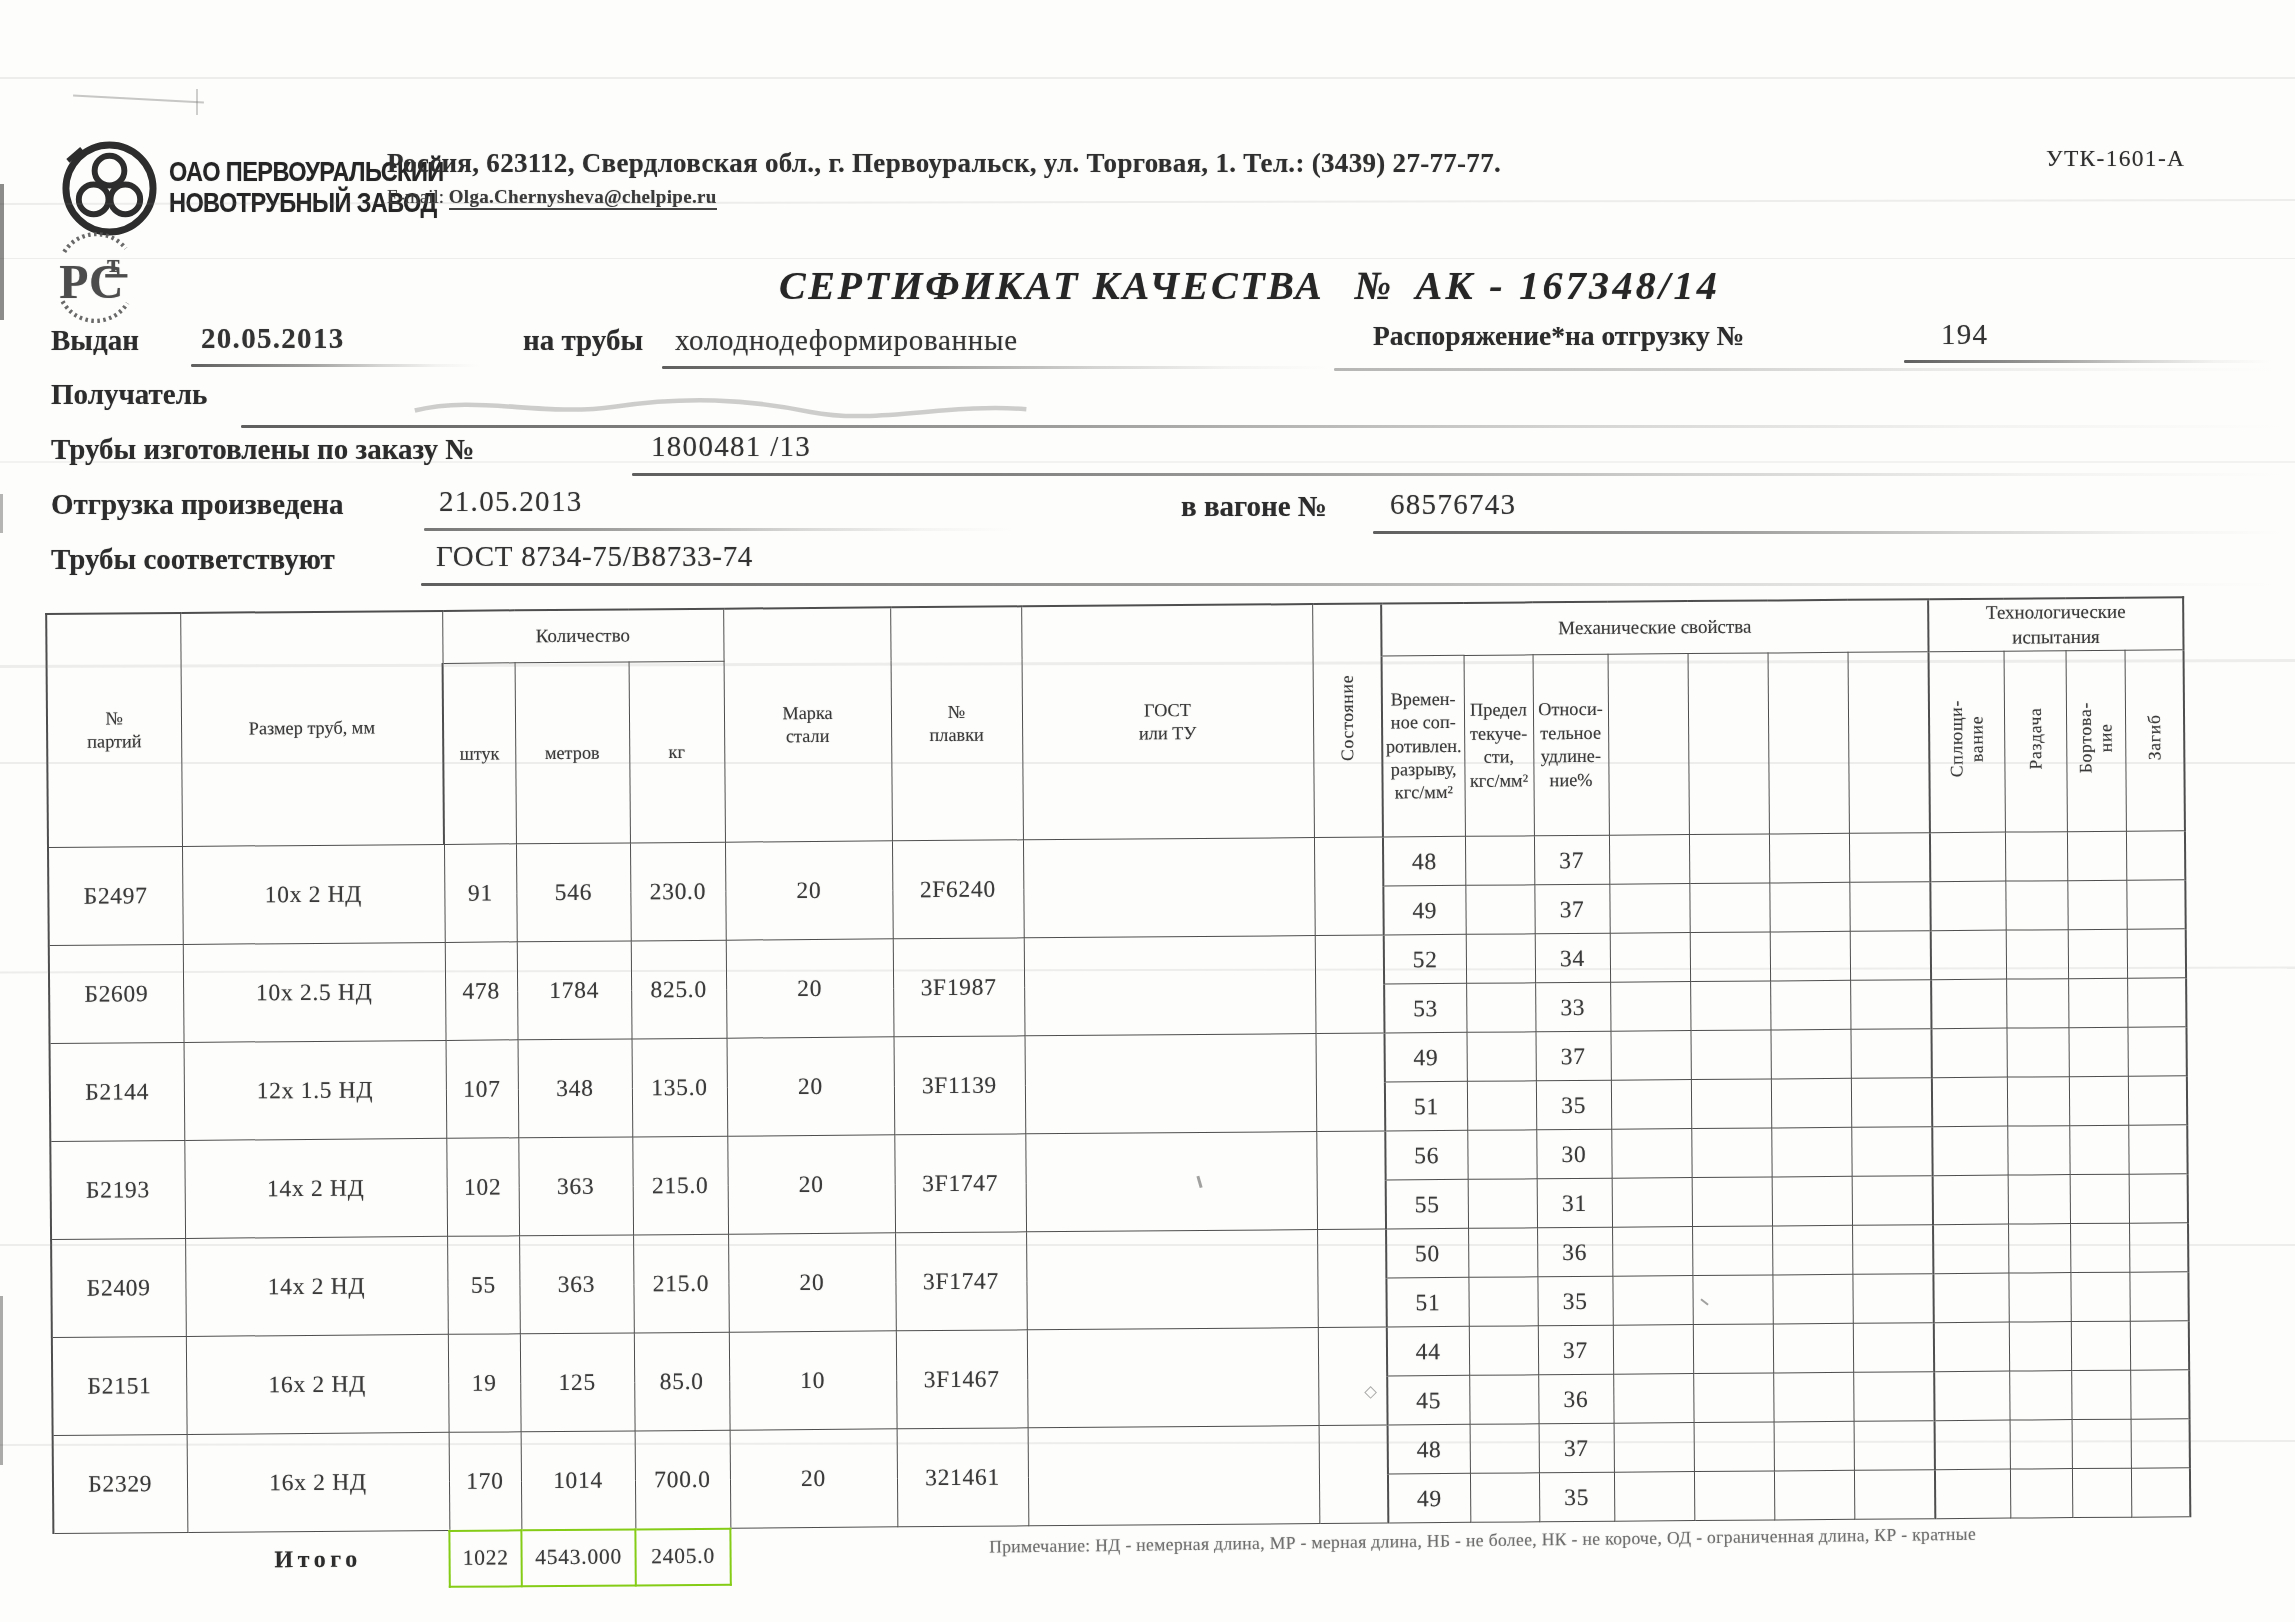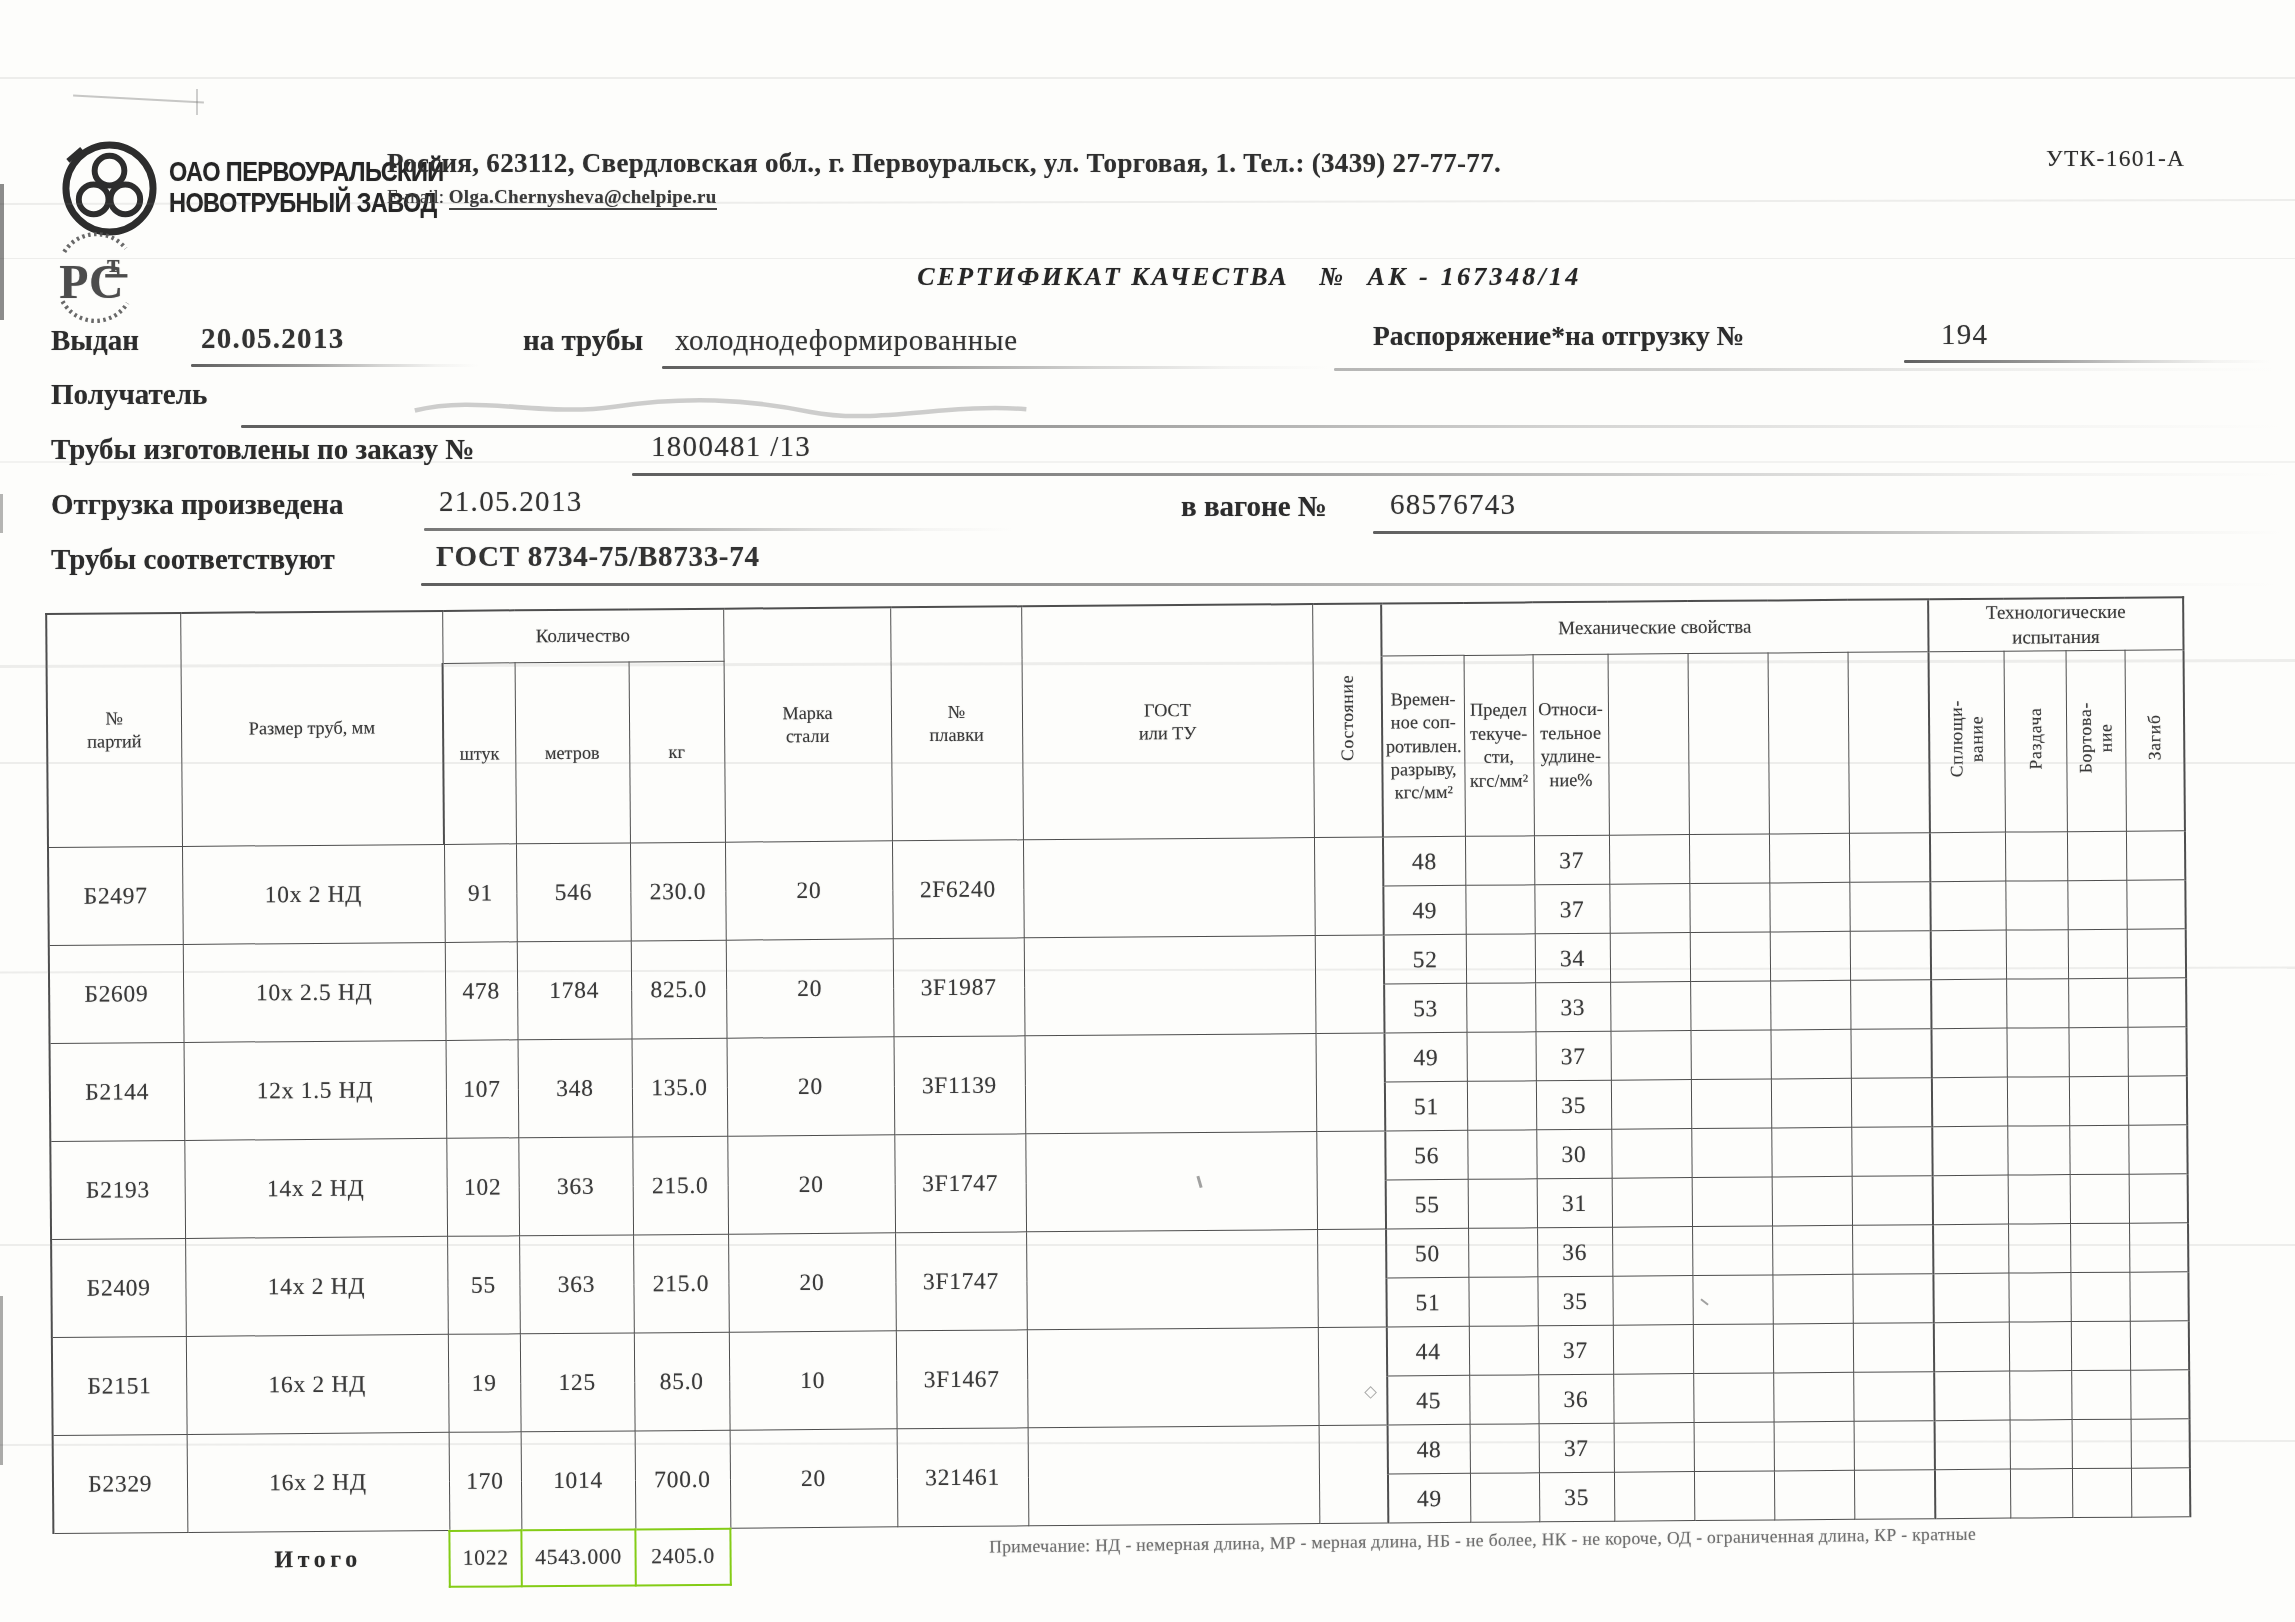--- a/index.html
+++ b/index.html
@@ -24,21 +24,21 @@
   .addr-block { position:absolute; left:387px; top:148px; width:1805px; }
   .addr-line { font-weight:bold; font-size:27px; white-space:nowrap; letter-spacing:0.3px; }
   .note-line { font-size:19px; margin-top:9.2px; white-space:nowrap; color:#3a3a3a; }
   .email-line { font-size:19px; margin-top:6.5px; color:#3a3a3a; }
   .email-line b { border-bottom:2px solid #444; padding-bottom:1.3px; letter-spacing:0.3px; }
   .form-code { position:absolute; left:2046px; top:145px; font-size:23.5px; letter-spacing:1.3px; }
   .stamp { position:absolute; left:52px; top:228px; width:86px; height:99px; opacity:.88; }
   
   .title-row {
     position:absolute; left:589px; top:262px; width:1321px; text-align:center;
-    font-size:26px; font-weight:bold; font-style:italic; white-space:nowrap;
+    font-size:40px; font-weight:bold; font-style:italic; white-space:nowrap;
     letter-spacing:2.6px; color:#262626;
   }
   .title-row .num-sign { margin-left:30px; }
   .title-row .num { margin-left:22px; letter-spacing:3.3px; }
   
   .lbl { position:absolute; font-weight:bold; font-size:29px; white-space:nowrap; color:#2c2c2c; }
   .val { position:absolute; font-size:29px; white-space:nowrap; letter-spacing:1.3px; color:#333; }
   .fline {
     position:absolute; height:2.6px; border-radius:1.3px;
     background:linear-gradient(to right, rgba(55,55,55,.8), rgba(80,80,80,.55) 40%,
@@ -140,21 +140,21 @@
 
   <div class="lbl" style="left:51px; top:488px;">Отгрузка произведена</div>
   <div class="val" style="left:439px; top:485px;">21.05.2013</div>
   <div class="fline" style="left:424px; top:528px; width:589px; opacity:.85;"></div>
 
   <div class="lbl" style="left:1181px; top:490px;">в вагоне №</div>
   <div class="val" style="left:1390px; top:488px;">68576743</div>
   <div class="fline" style="left:1373px; top:531px; width:909px;"></div>
 
   <div class="lbl" style="left:51px; top:543px;">Трубы соответствуют</div>
-  <div class="val" style="left:436px; top:540px; letter-spacing:0.7px;font-weight:bold;">ГОСТ 8734-75/В8733-74</div>
+  <div class="val" style="left:436px; top:540px; letter-spacing:0.7px;">ГОСТ 8734-75/В8733-74</div>
   <div class="fline" style="left:421px; top:583px; width:1857px;"></div>
 
   <div class="tablewrap">
     <table class="cert">
       <colgroup>
         <col style="width:134px">
           <col style="width:262px">
           <col style="width:72px">
           <col style="width:114px">
         <col style="width:95px">

